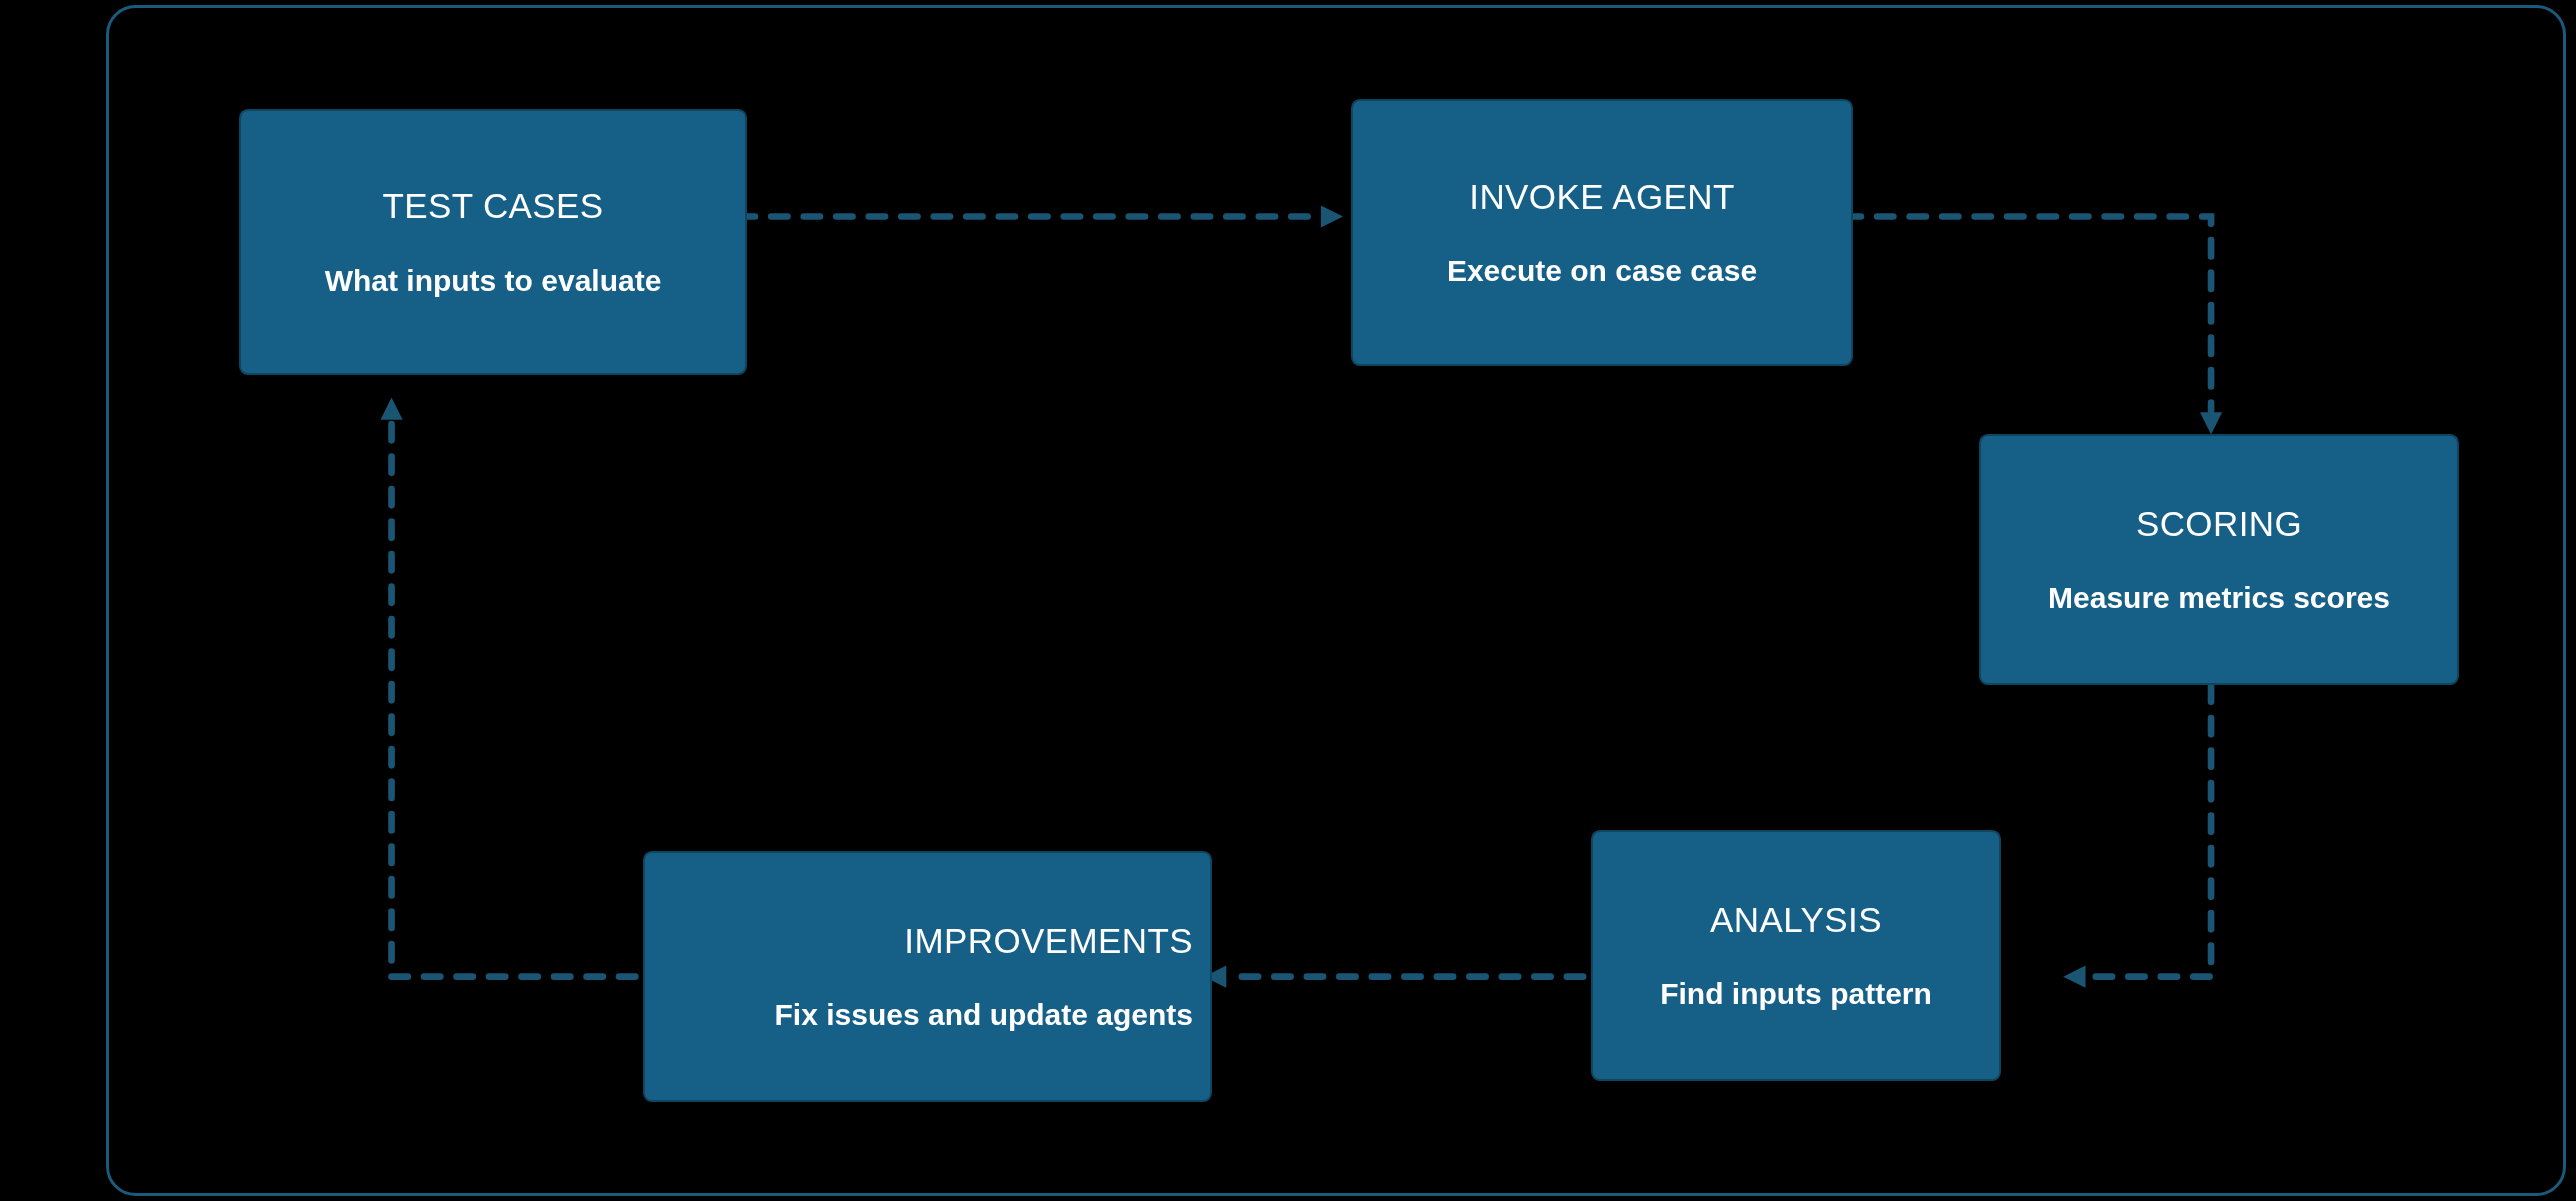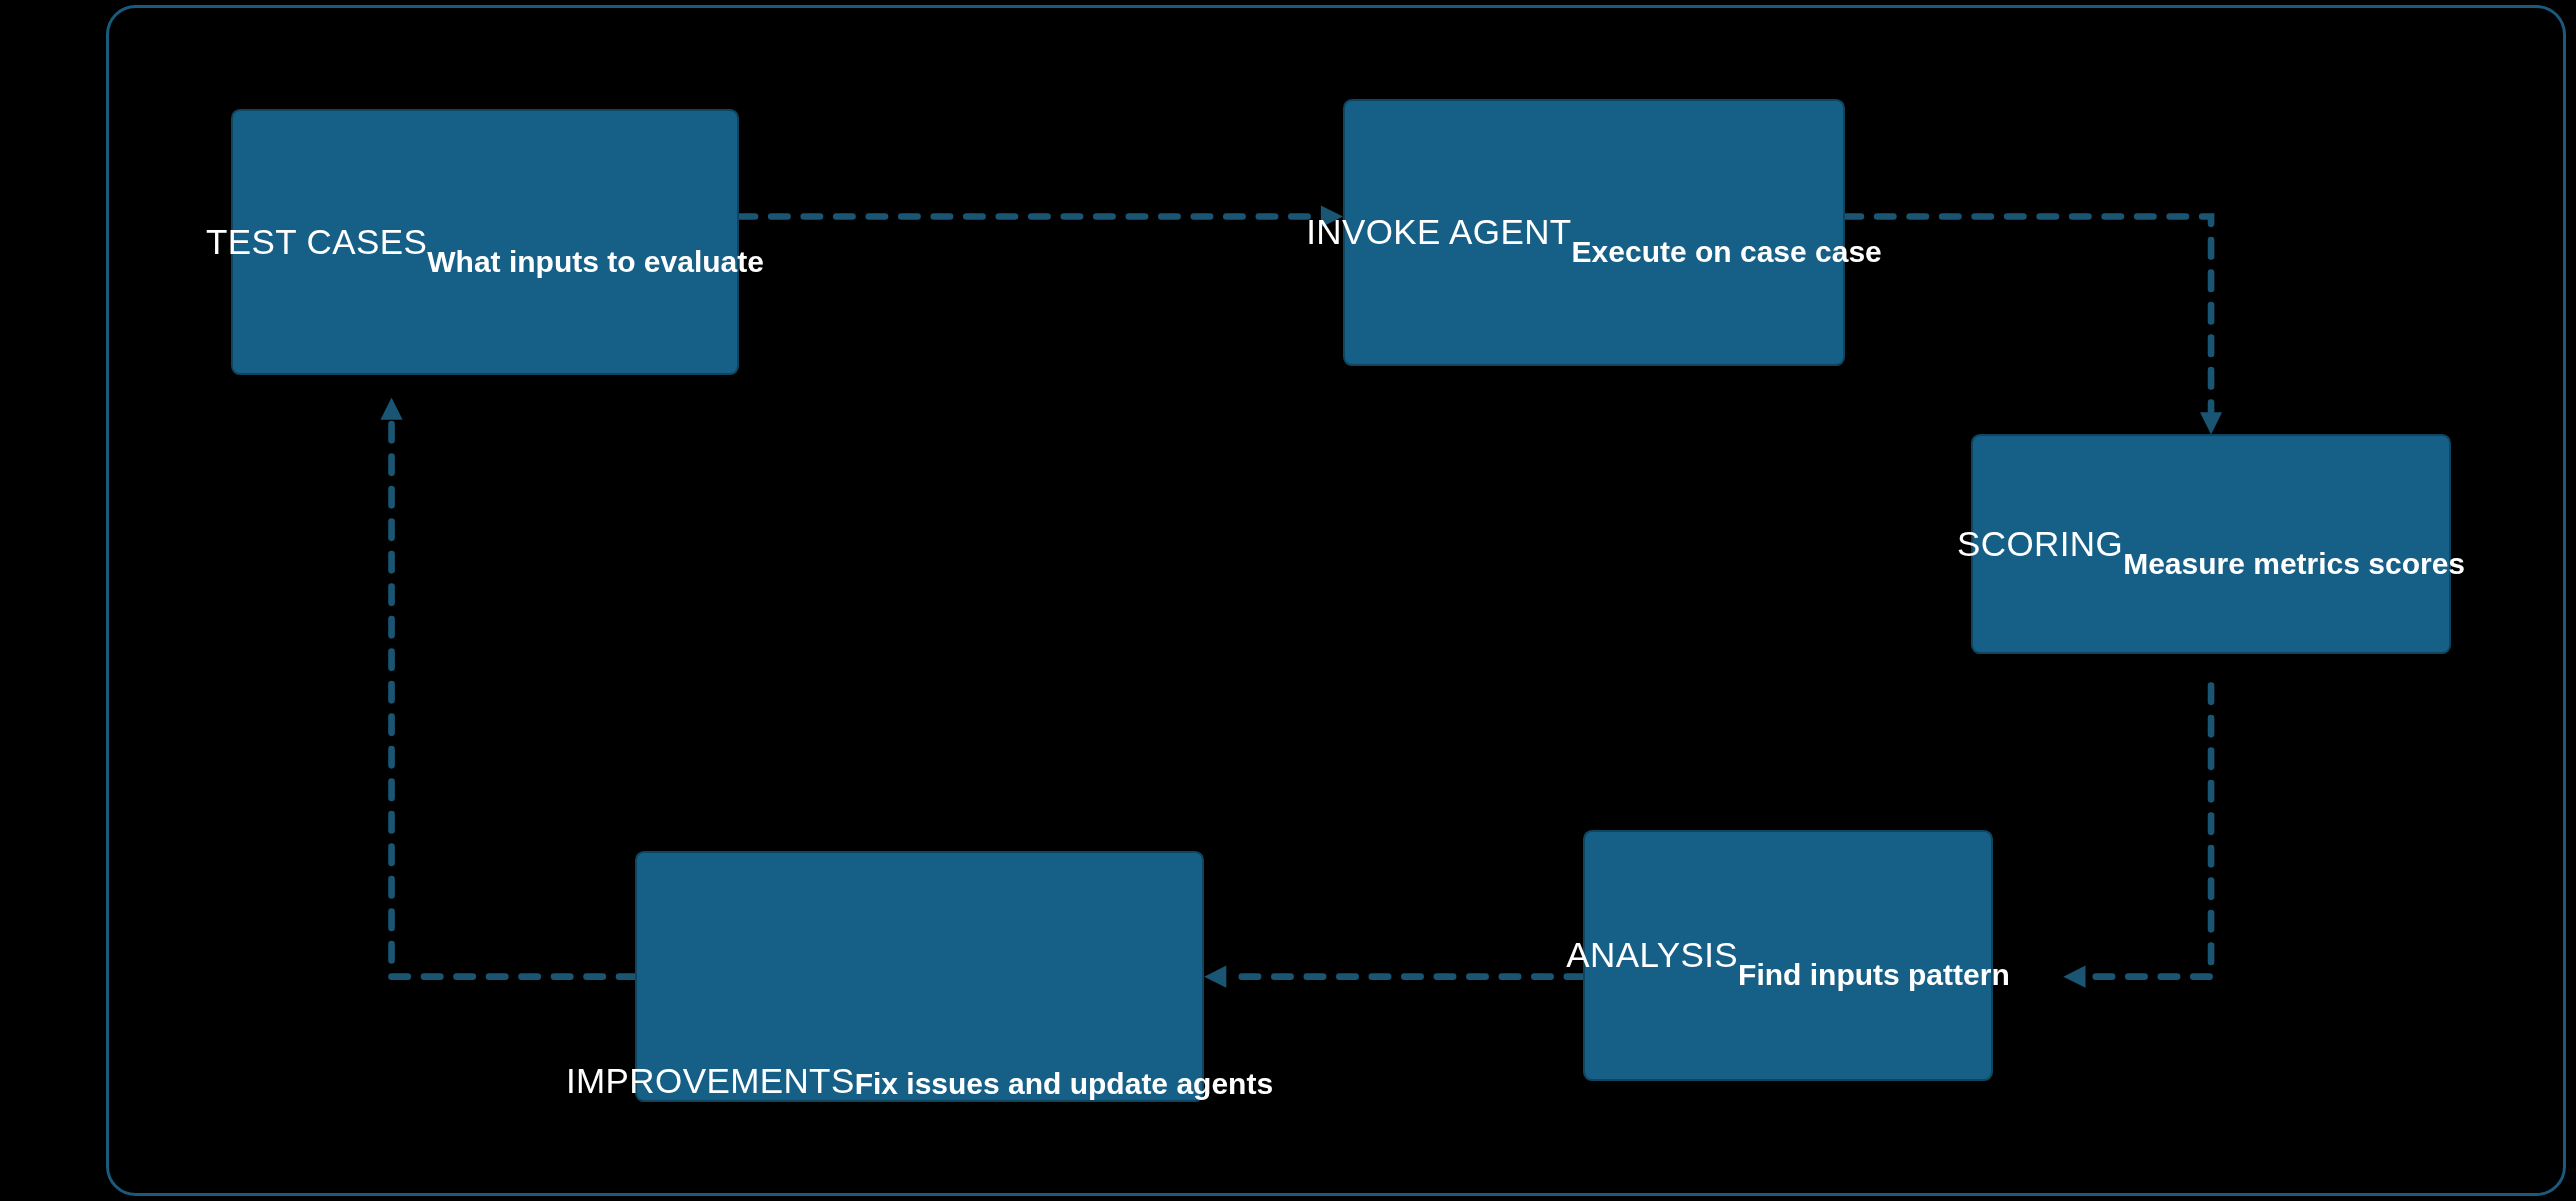--- a/index.html
+++ b/index.html
@@ -41,45 +41,46 @@
     height: 1202px;
   }
   
   .node {
     position: absolute;
     background: #166087;
     border: 2.2px solid #10455f;
     border-radius: 8.9px;
     box-sizing: border-box;
     display: flex;
-    flex-direction: row;
+    flex-direction: column;
     align-items: center;
     justify-content: center;
     color: #ffffff;
     text-align: center;
-    padding: 0 29px;
+    padding: 0 17px;
+    margin-left: 8px;
   }
   .node-title {
     font-size: 35px;
     font-weight: 400;
     letter-spacing: 0.4px;
     line-height: 1.1;
     white-space: nowrap;
   }
   .node-subtitle {
     font-size: 30px;
     font-weight: 700;
     line-height: 1.1;
     white-space: nowrap;
     margin-top: 38px;
   }
   
   #node-test-cases    { left: 231px;  top: 109px;  width: 508px; height: 266px; }
   #node-invoke-agent  { left: 1343px; top: 99px;  width: 502px; height: 267px; }
-  #node-scoring       { left: 1971px; top: 434px;  width: 480px; height: 220px; }
+  #node-scoring       { left: 1971px; top: 434px;  width: 480px; height: 251px; }
   #node-analysis      { left: 1583px; top: 830px; width: 410px; height: 251px; }
   #node-improvements  { left: 635px;  top: 851px; width: 569px; height: 251px; align-items: flex-end; }
 </style>
 </head>
 <body>
 
 <div id="canvas">
 
   <div class="frame"></div>
 

